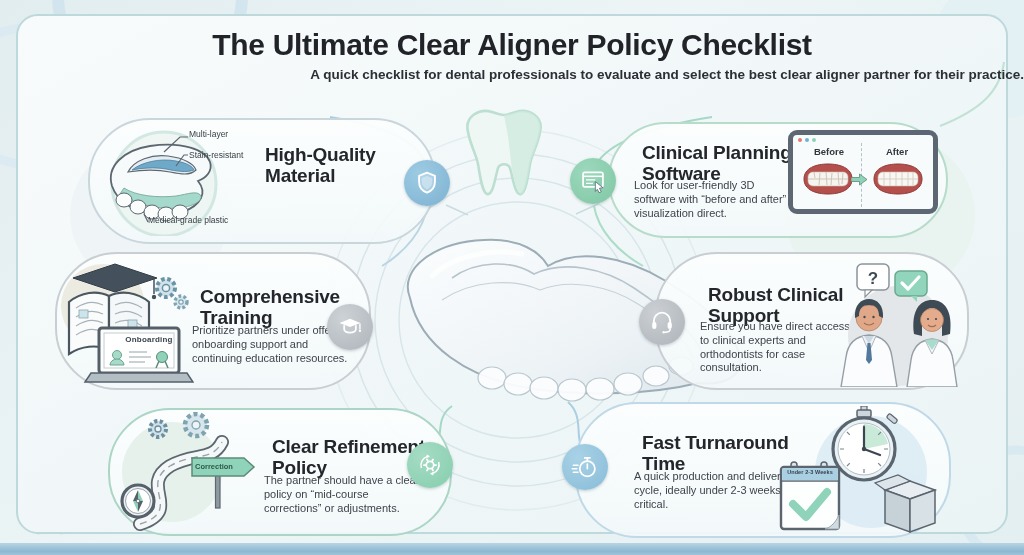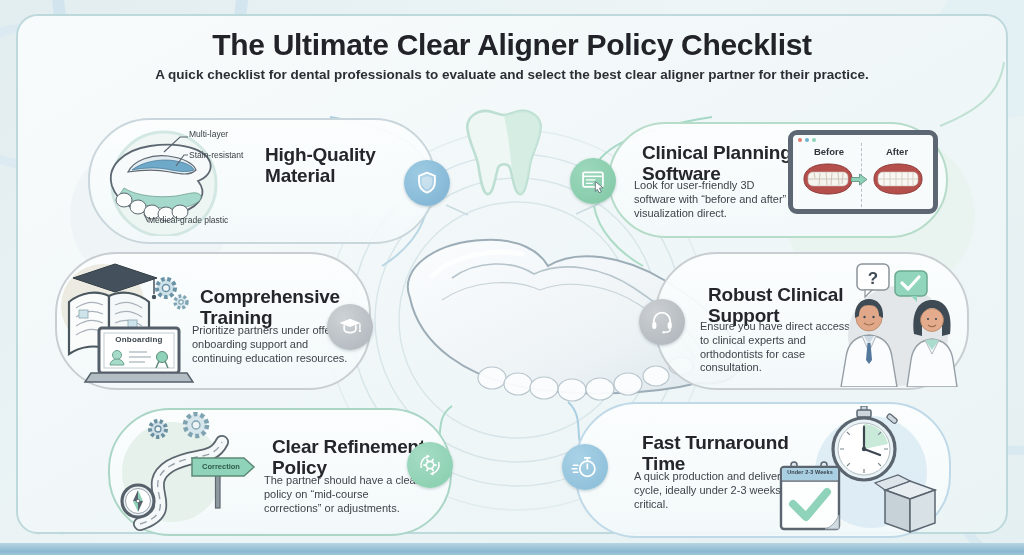--- a/index.html
+++ b/index.html
@@ -5,21 +5,21 @@
   html,body{margin:0;padding:0;background:#dfe9ec;}
   .stage{position:relative;width:1024px;height:555px;overflow:hidden;
     font-family:"Liberation Sans",sans-serif;
     background:linear-gradient(135deg,#e2edf0 0%,#edf5f6 45%,#e4eff1 100%);}
   .layer{position:absolute;left:0;top:0;width:1024px;height:555px;pointer-events:none;}
   .panel{position:absolute;left:16px;top:14px;right:16px;bottom:21px;
     border:2px solid #bdd9db;border-radius:22px;
     background:linear-gradient(150deg,#f8fbfc 0%,#eff6f7 60%,#ebf4f5 100%);}
   .title{position:absolute;top:28px;left:0;width:100%;text-align:center;
     font-size:30px;font-weight:700;color:#212329;letter-spacing:-.3px;margin:0;}
-  .subtitle{position:absolute;top:67px;left:0;width:100%;text-align:center;
+  .subtitle{position:absolute;top:67px;left:0;width:100%;text-align:right;
     font-size:13.5px;font-weight:700;color:#2c2f35;margin:0;}
   .card{position:absolute;border-radius:62px;
     background:linear-gradient(180deg,rgba(252,254,254,.96),rgba(243,249,250,.9));}
   .card h2{position:absolute;margin:8px;font-size:19px;line-height:21px;font-weight:700;
     color:#24262b;letter-spacing:-.2px;}
   .card p{position:absolute;margin:0;font-size:11px;line-height:13.8px;color:#3f444b;}
   .card-material{left:88px;top:118px;width:344px;height:122px;border:2px solid #c9d6dc;}
   .card-software{left:608px;top:122px;width:336px;height:112px;border:2px solid #b7dcca;}
   .card-training{left:55px;top:252px;width:312px;height:134px;border:2px solid #c9ced2;}
   .card-support{left:655px;top:252px;width:310px;height:134px;border:2px solid #c9ced2;}
@@ -40,26 +40,26 @@
   .browser{position:absolute;left:178px;top:6px;width:150px;height:84px;background:#f8fbfc;
     border:5px solid #5d6774;border-radius:9px;box-sizing:border-box;}
   .browser-bar{display:flex;gap:3px;padding:3px 0 0 5px;}
   .dot{width:4px;height:4px;border-radius:50%;}
   .mouth-label{position:absolute;top:11px;width:44px;text-align:center;
     font-size:9.5px;font-weight:700;color:#33373c;}
   .mouth{position:absolute;top:25px;width:56px;height:38px;}
   .divider{position:absolute;left:68px;top:8px;height:64px;border-left:1px dashed #b5c1c8;}
   .bottom-bar{position:absolute;left:0;right:0;bottom:0;height:12px;
     background:linear-gradient(180deg,#b7d5e3 0%,#8cb8d1 70%,#9ec5d9 100%);}
-  .sign-label{position:absolute;left:85px;top:52px;width:52px;text-align:center;
+  .sign-label{position:absolute;left:85px;top:52px;width:52px;text-align:left;
     font-size:7.5px;font-weight:700;color:#2e5a49;}
   .cal-label{position:absolute;left:204px;top:65px;width:58px;text-align:center;
     font-size:5.5px;font-weight:700;color:#39424c;letter-spacing:.1px;}
   .laptop-label{position:absolute;left:47px;top:81px;width:70px;text-align:center;
-    font-size:8px;font-weight:700;color:#3a444d;letter-spacing:.2px;}
+    font-size:8px;font-weight:700;color:#3a444d;letter-spacing:.2px;padding-left:10px;}
 </style>
 </head>
 <body>
 
 <div class="stage">
 
   <svg class="layer" viewBox="0 0 1024 555">
     <circle cx="150" cy="-4" r="92" fill="none" stroke="#cfe3ee" stroke-width="12" opacity=".85"></circle>
     <circle cx="26" cy="96" r="68" fill="none" stroke="#d9e9f2" stroke-width="9" opacity=".8"></circle>
     <circle cx="1004" cy="46" r="72" fill="#e3f0f4"></circle>

